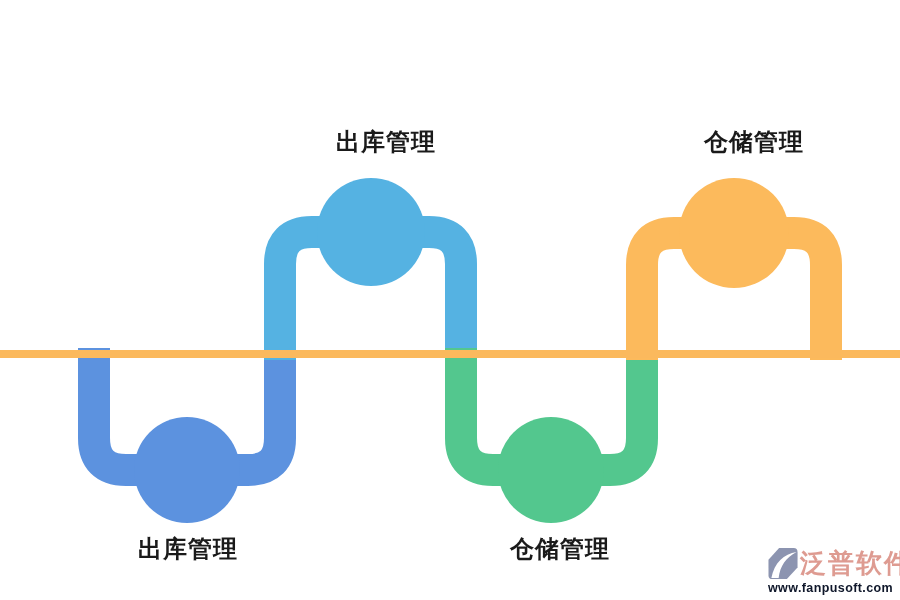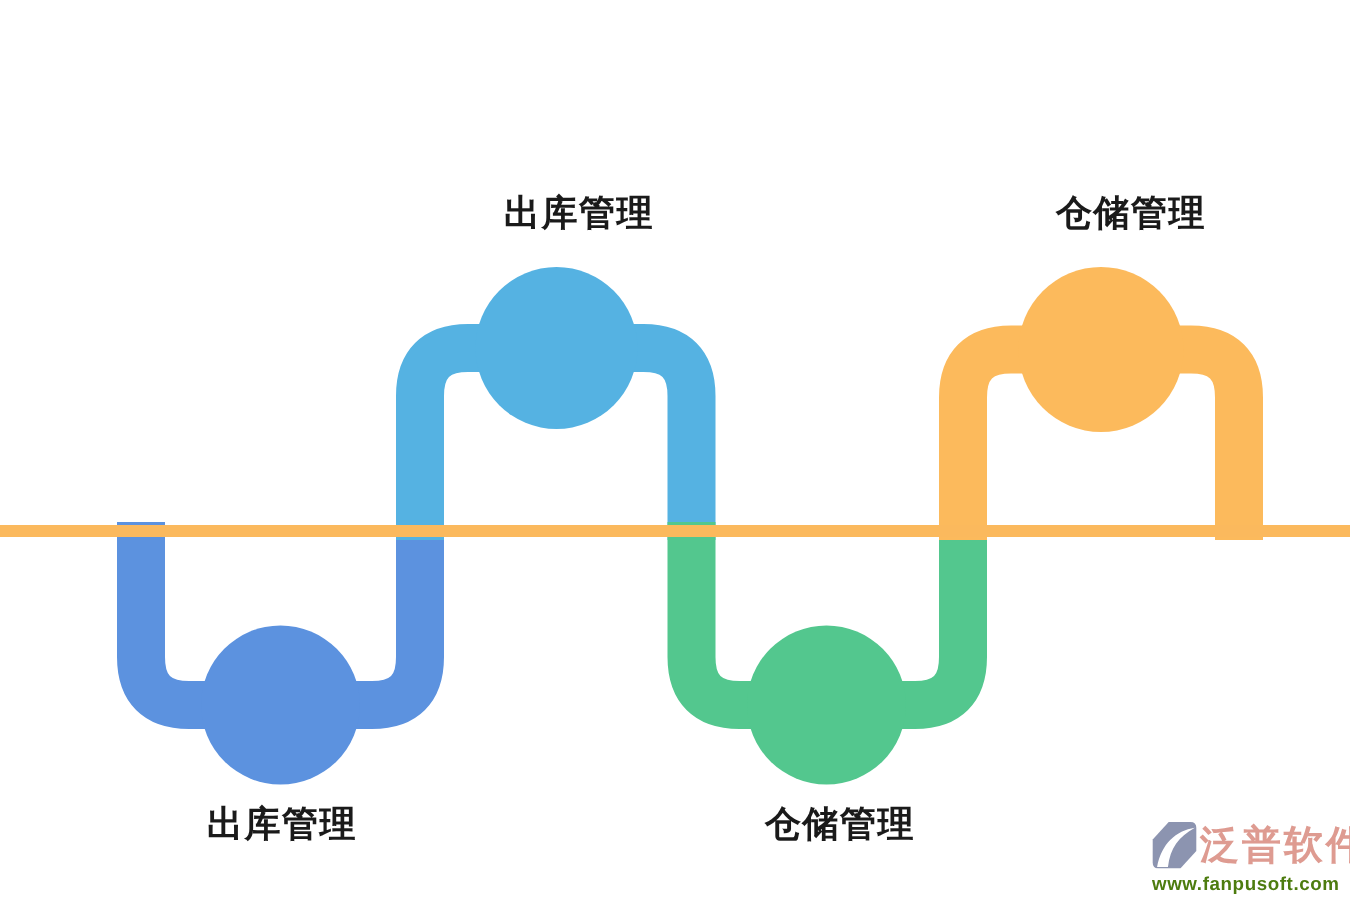--- a/index.html
+++ b/index.html
@@ -44,21 +44,21 @@
     font-size: 26px;
     font-weight: bold;
     color: #de9b91;
     letter-spacing: 2px;
     line-height: 30px;
     white-space: nowrap;
   }
   .brand-url {
     font-size: 12.5px;
     font-weight: bold;
-    color: #4d7c0f;
+    color: #0f172a;
     letter-spacing: 0.4px;
     margin-top: -2px;
     white-space: nowrap;
   }
 </style>
 </head>
 <body>
 
 <div class="stage">
 

